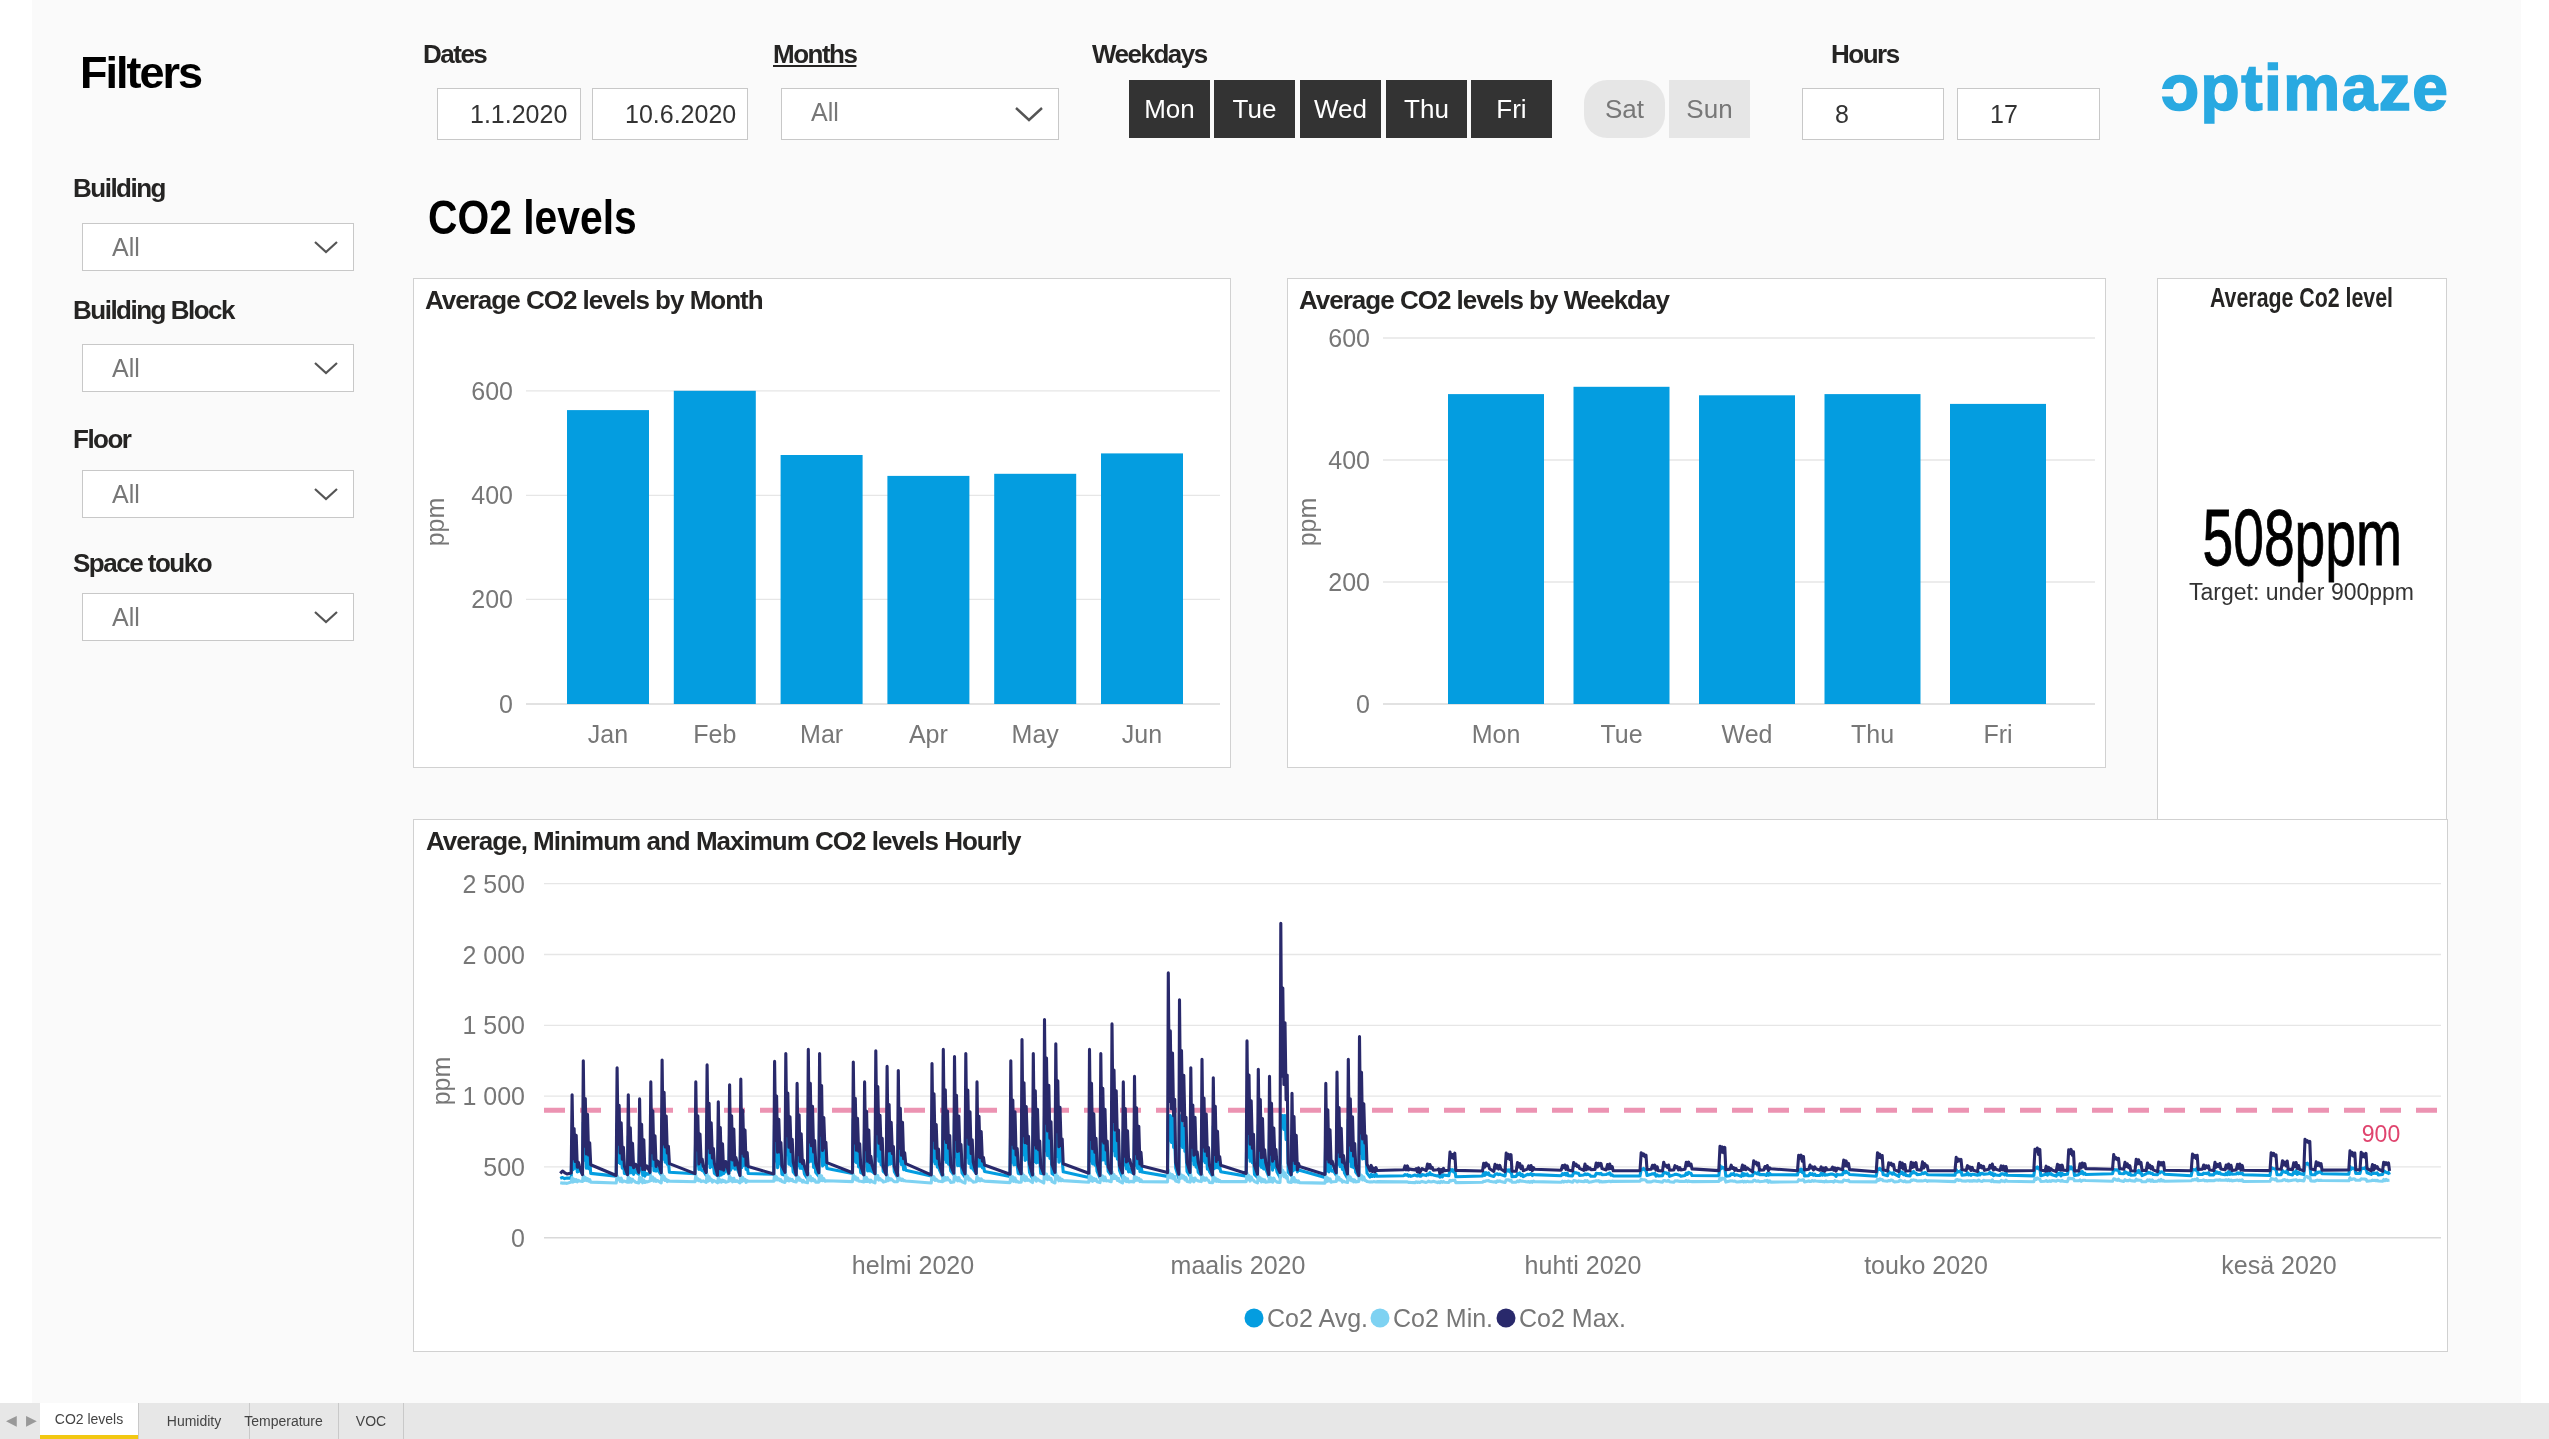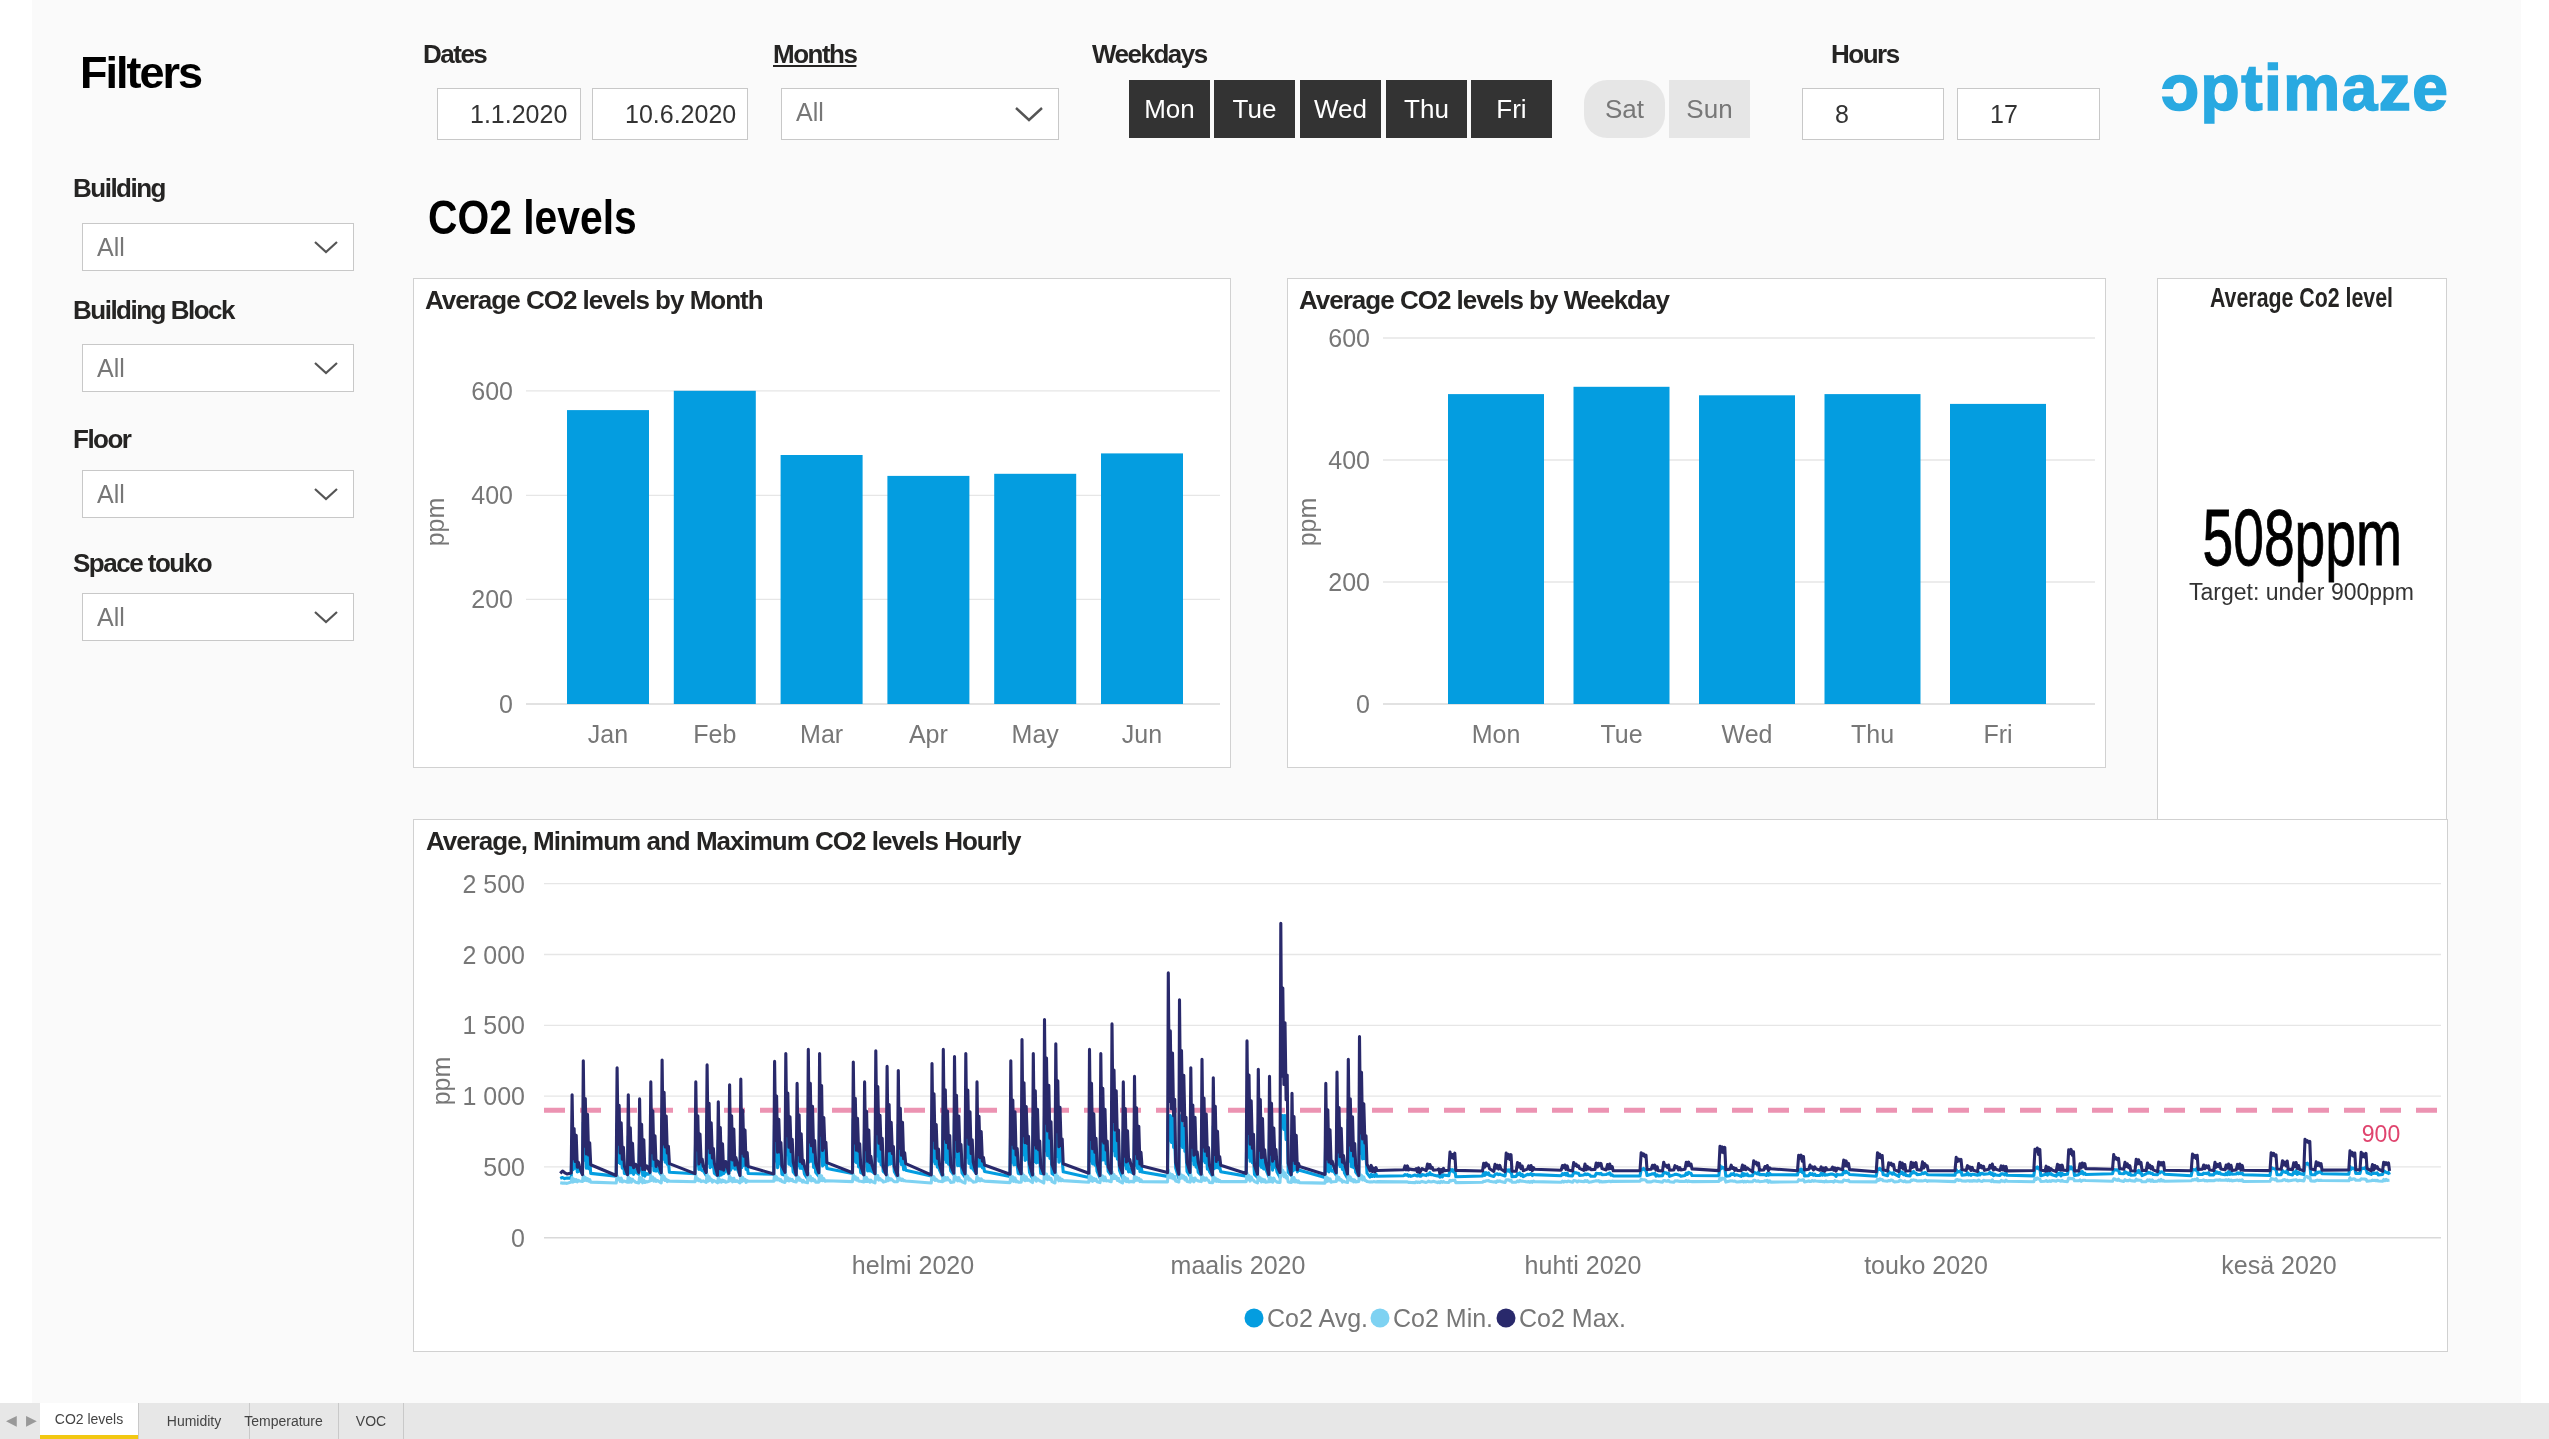--- a/index.html
+++ b/index.html
@@ -1,20 +1,20 @@
 <!DOCTYPE html>
 <html><head><meta charset="utf-8">
 <style>
 * { margin:0; padding:0; box-sizing:border-box; }
 html,body { width:2549px; height:1439px; background:#fff; font-family:"Liberation Sans",sans-serif; overflow:hidden; }
 .canvas { position:absolute; left:32px; top:0; width:2489px; height:1403px; background:#fafafa; }
 .abs { position:absolute; }
 .lbl { position:absolute; font-weight:bold; font-size:26px; color:#252423; letter-spacing:-1.5px; }
 .inp { position:absolute; background:#fff; border:1px solid #c8c8c8; font-size:25px; color:#333; line-height:50px; padding-left:32px; }
-.dd  { position:absolute; background:#fff; border:1px solid #c8c8c8; font-size:25px; color:#777; line-height:46px; padding-left:14px; }
+.dd  { position:absolute; background:#fff; border:1px solid #c8c8c8; font-size:25px; color:#777; line-height:46px; padding-left:29px; }
 .dd svg, .ddv { position:absolute; right:14px; top:50%; transform:translateY(-50%); }
 .wbtn { position:absolute; top:80px; width:81px; height:58px; font-size:26px; text-align:center; line-height:58px; }
 .won  { background:#333333; color:#fff; }
 .woff { background:#e6e6e6; color:#777; }
 .panel { position:absolute; background:#fff; border:1.5px solid #d1d1d1; }
 text.ax { font-family:"Liberation Sans",sans-serif; font-size:25px; fill:#777777; }
 text.tt { font-family:"Liberation Sans",sans-serif; font-size:26px; font-weight:bold; fill:#252423; letter-spacing:-1px; }
 </style></head>
 <body>
 <div class="canvas"></div>

